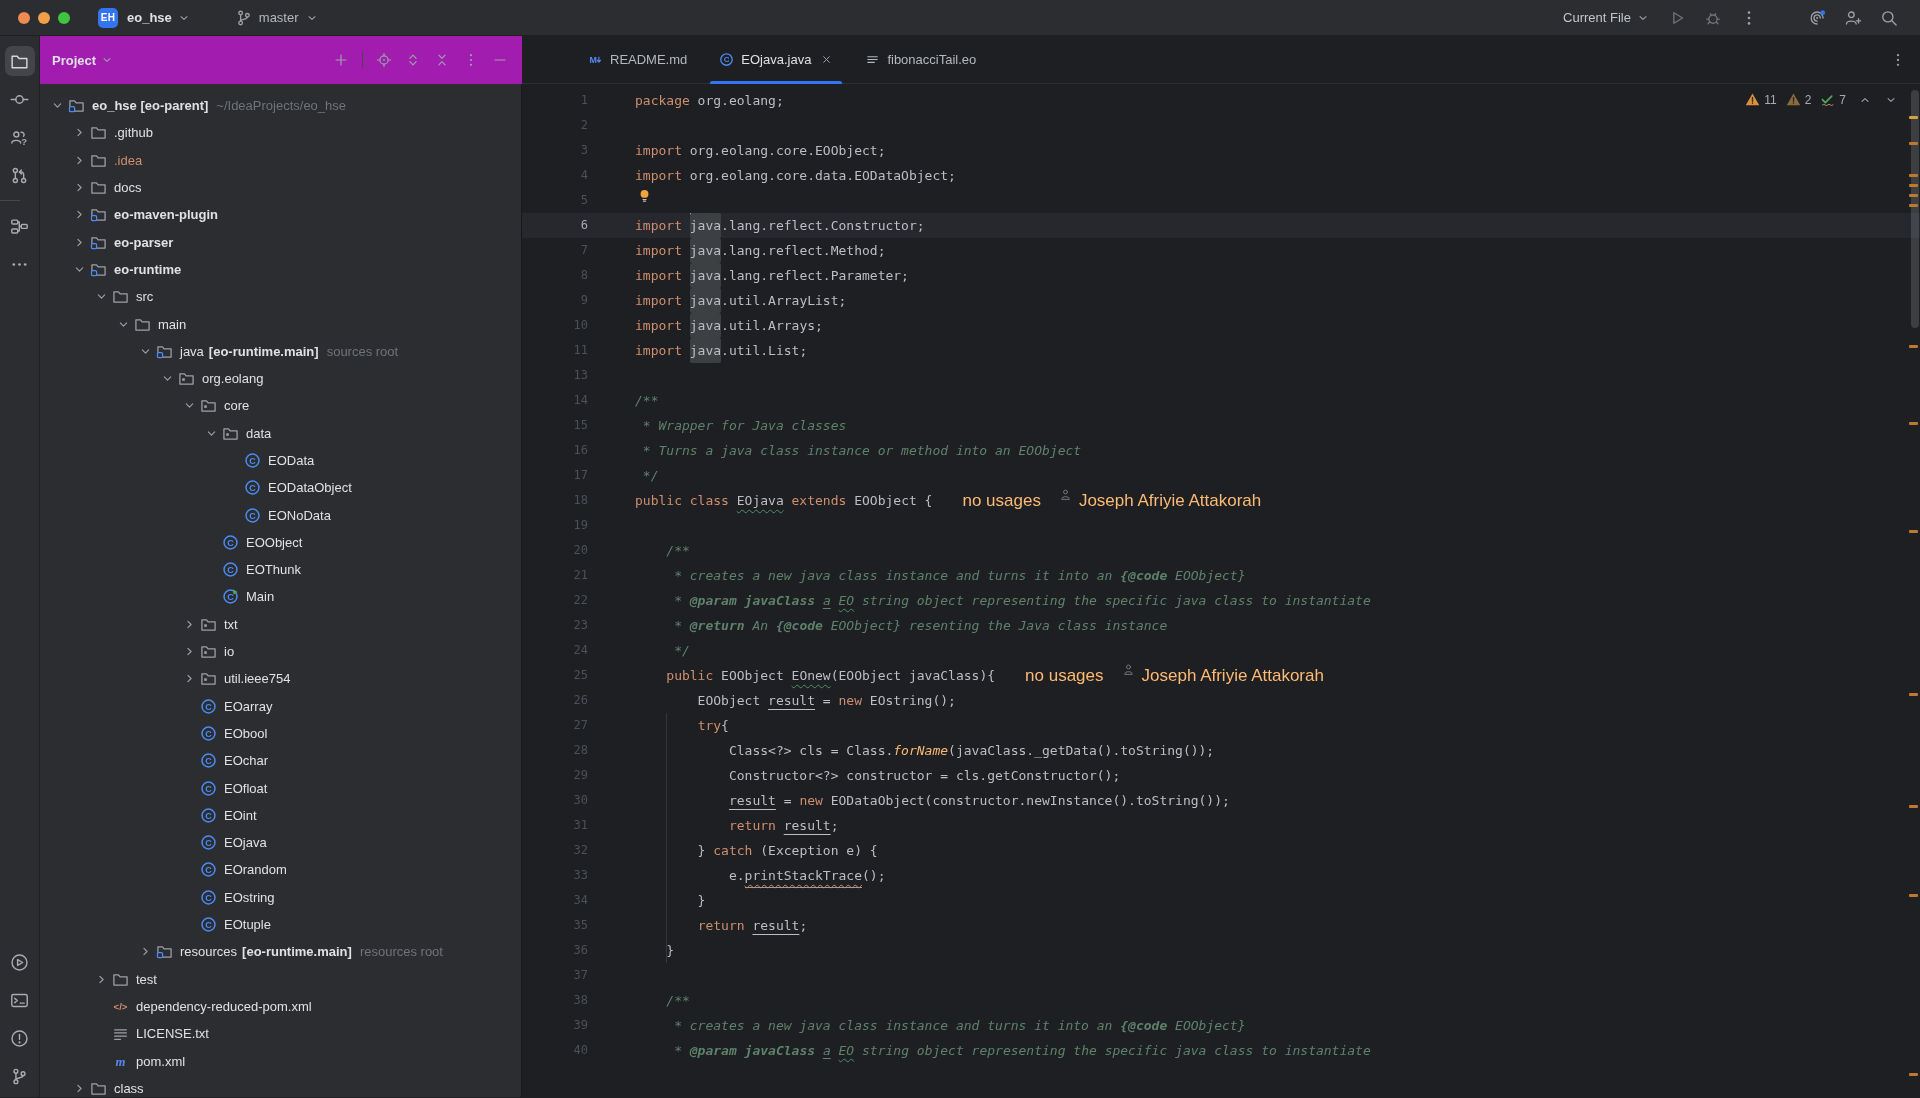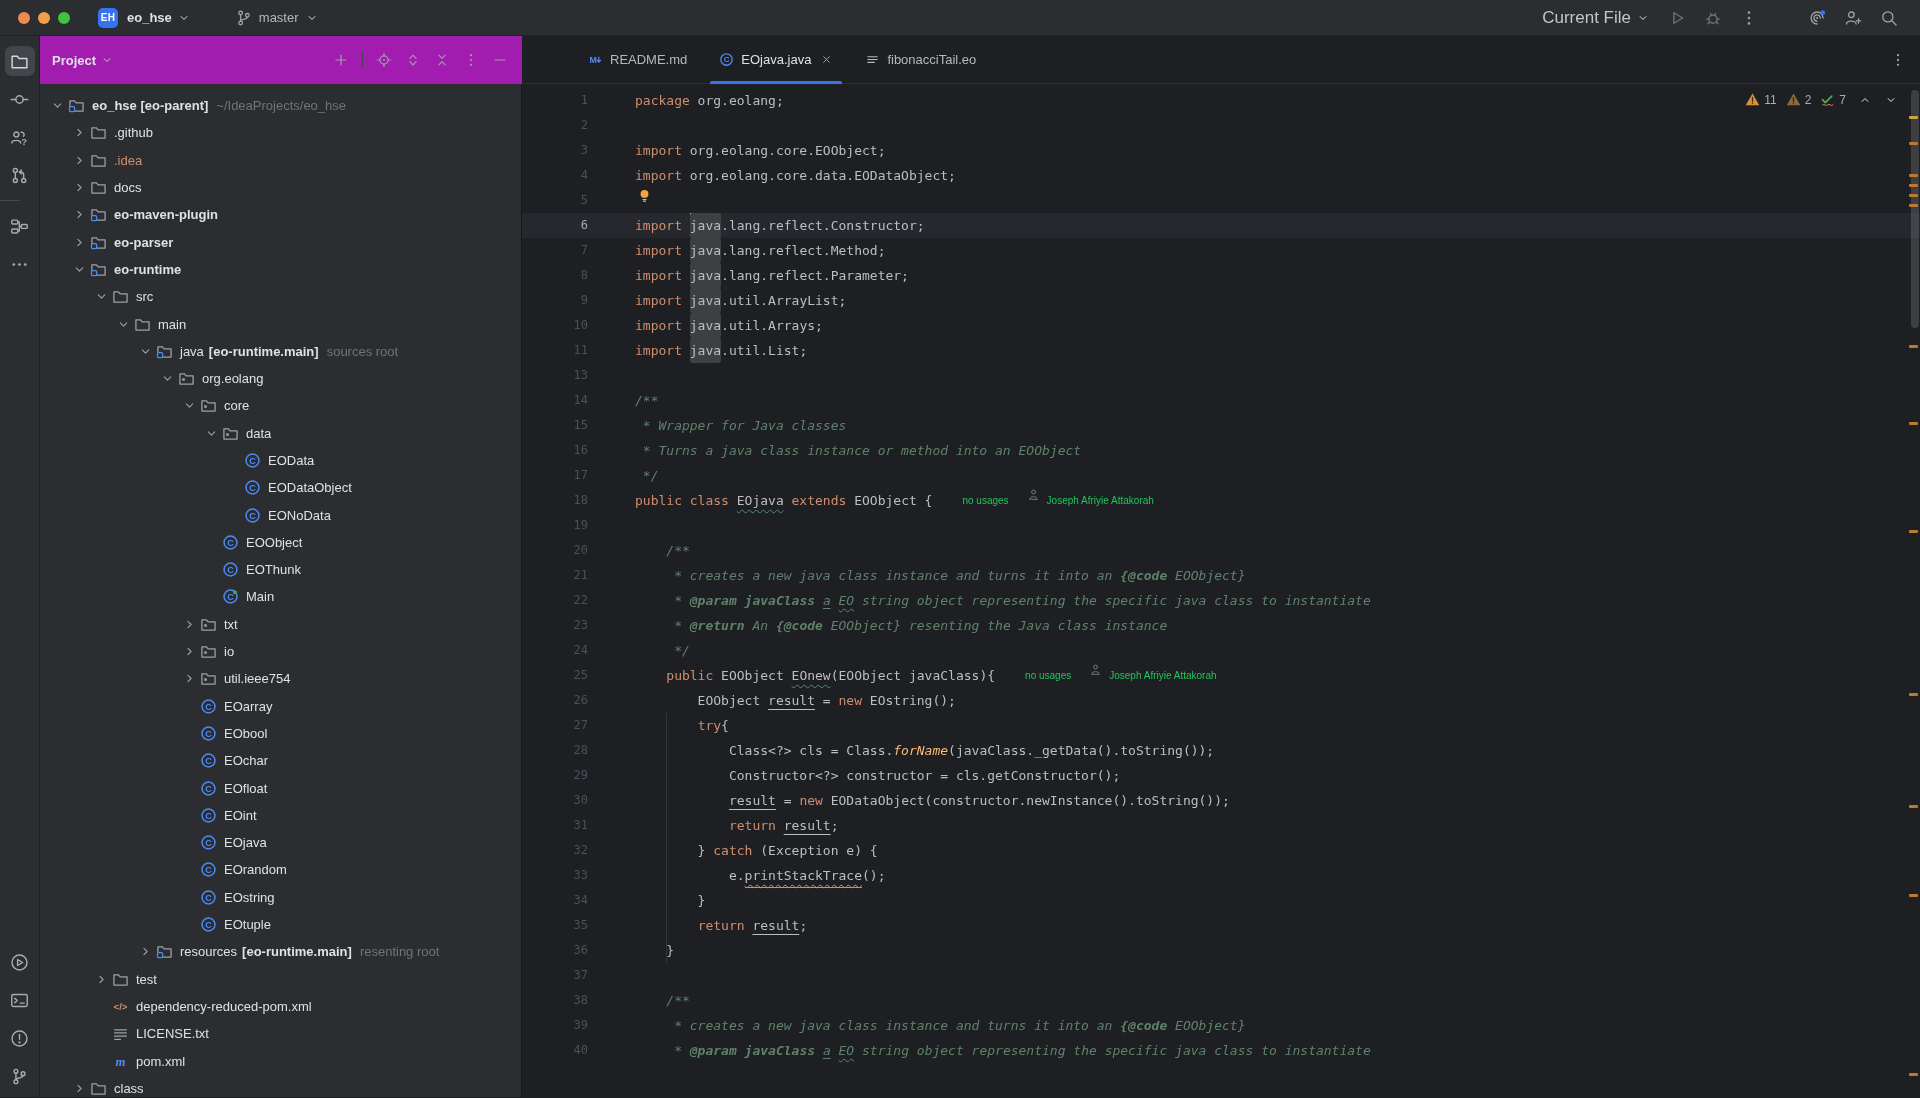--- a/index.html
+++ b/index.html
@@ -10,21 +10,21 @@
   
   .titlebar{height:36px;background:#2b2d30;display:flex;align-items:center;border-bottom:1px solid #1f2023;}
   .lights{display:flex;gap:8px;padding-left:18px;}
   .light{width:12px;height:12px;border-radius:50%;}
   .badge{width:20px;height:20px;border-radius:5px;background:#3574f0;color:#fff;font-size:10px;font-weight:700;display:flex;align-items:center;justify-content:center;margin-left:28px;letter-spacing:.2px;}
   .tb-group{display:flex;align-items:center;gap:5px;margin-left:9px;font-size:13px;color:#dfe1e5;font-weight:600;}
   .tb-branch{display:flex;align-items:center;gap:6px;margin-left:44px;font-size:13px;color:#b4b8bf;font-weight:400;}
   .tb-chev{color:#9da0a8;width:14px;height:14px;}
   .tb-chev svg{width:14px;height:14px;}
   .tb-right{margin-left:auto;display:flex;align-items:center;gap:18px;padding-right:22px;}
-  .tb-run-config{display:flex;align-items:center;gap:5px;font-size:17px;color:#c2c5cb;}
+  .tb-run-config{display:flex;align-items:center;gap:5px;font-size:13px;color:#c2c5cb;}
   .tb-ico{width:18px;height:18px;color:#9da0a8;}
   .tb-ico svg{width:18px;height:18px;}
   .tb-ico.dim{color:#6f737a;}
   .tb-spacer{width:14px;}
 
   
   .body{display:flex;height:1061px;}
   .strip{width:40px;background:#2b2d30;border-right:1px solid #1f2023;display:flex;flex-direction:column;align-items:center;padding-top:6px;flex:none;}
   .sitem{width:40px;height:38px;display:flex;align-items:center;justify-content:center;color:#a8abb2;}
   .sitem svg{width:19px;height:19px;}
@@ -79,21 +79,21 @@
   .p{color:#bcbec4;}
   .i{color:#fdba74;font-style:italic;}
   .d{color:#5f826b;font-style:italic;}
   .db{color:#5f826b;font-style:italic;font-weight:700;}
   .du{color:#5f826b;font-style:italic;text-decoration:underline;text-underline-offset:3px;text-decoration-thickness:1px;}
   .dwg{color:#5f826b;font-style:italic;text-decoration:underline wavy #4f8f65;text-underline-offset:3px;text-decoration-thickness:1px;}
   .hl{color:#bcbec4;background:#3d4042;border-radius:2px;}
   .u{color:#bcbec4;text-decoration:underline;text-underline-offset:3.5px;text-decoration-thickness:1px;}
   .wg{color:#bcbec4;text-decoration:underline wavy #4f8f65;text-underline-offset:4px;text-decoration-thickness:1px;}
   .uw{color:#bcbec4;border-bottom:1px solid #9a9da2;text-decoration:underline wavy #cf8e6d;text-underline-offset:4px;text-decoration-thickness:1px;}
-  .hint,.hint2{font-family:"Liberation Sans",sans-serif;font-size:10px;color:#22c55e;font-style:normal;}
+  .hint,.hint2{font-family:"Liberation Sans",sans-serif;font-size:17px;color:#fdba74;font-style:normal;}
   .hint{margin-left:30px;}
   .hint2{margin-left:7px;}
   .personi{width:13px;height:13px;color:#74777d;margin-left:18px;flex:none;}
   .personi svg{width:13px;height:13px;}
   .caret{display:inline-block;width:1.6px;height:17px;background:#d6d8dc;margin-right:-1.6px;vertical-align:middle;}
   .bulbi{width:15px;height:15px;margin-left:2px;}
   .bulbi svg{width:15px;height:15px;}
   .indent-guide{position:absolute;left:144px;top:629px;height:250px;width:1px;background:#33363b;}
 
   .insp{position:absolute;top:8px;right:22px;display:flex;align-items:center;gap:9px;font-size:12px;color:#a8abb2;font-family:"Liberation Sans",sans-serif;}
@@ -744,21 +744,21 @@
                 </svg>
               </span>
               <span class="ticon">
                 <svg viewBox="0 0 16 16" fill="none" stroke="currentColor" stroke-width="1.2" stroke-linecap="round" stroke-linejoin="round">
                   <path d="M1.8 13.2V3.6h4.3l1.5 1.9h6.6v7.7z"></path>
                   <rect x="1.4" y="9" width="4.8" height="4.8" rx="1" fill="#2b2d30" stroke="#4c8bf5"></rect>
                 </svg>
               </span>
               <span class="tlabel">resources</span>
               <span class="ttag">[eo-runtime.main]</span>
-              <span class="tnote">resenting root</span>
+              <span class="tnote">resources root</span>
             </div>
             <div class="trow" style="padding-left:51px">
               <span class="slot">
                 <svg viewBox="0 0 16 16" fill="none" stroke="currentColor" stroke-width="1.2" stroke-linecap="round" stroke-linejoin="round">
                   <path d="M6.3 4.6L9.7 8l-3.4 3.4"></path>
                 </svg>
               </span>
               <span class="ticon">
                 <svg viewBox="0 0 16 16" fill="none" stroke="currentColor" stroke-width="1.2" stroke-linecap="round" stroke-linejoin="round">
                   <path d="M1.8 13.2V3.6h4.3l1.5 1.9h6.6v7.7z"></path>

